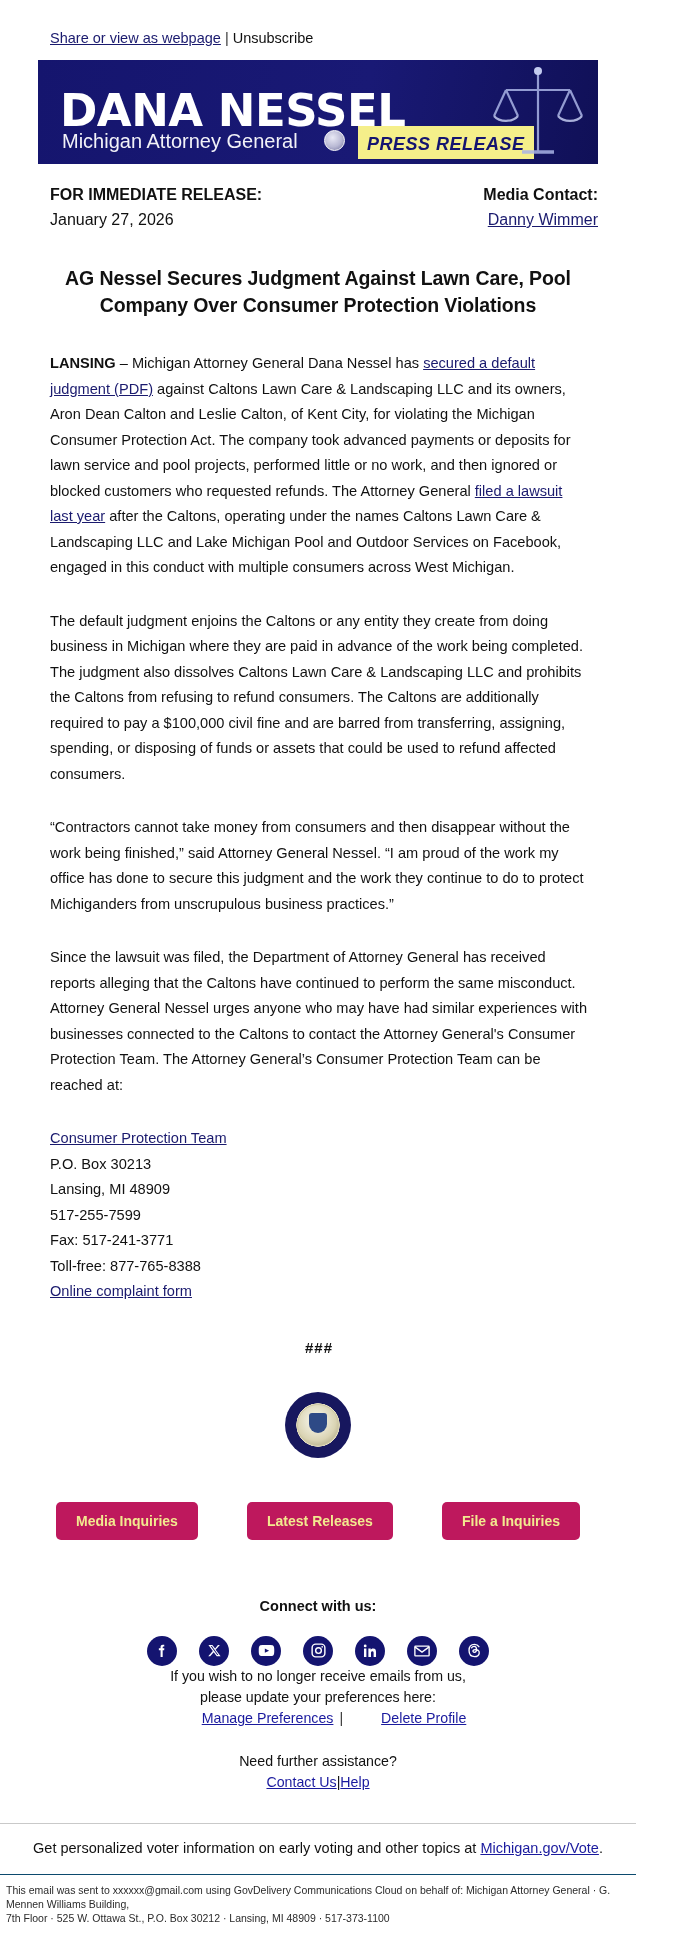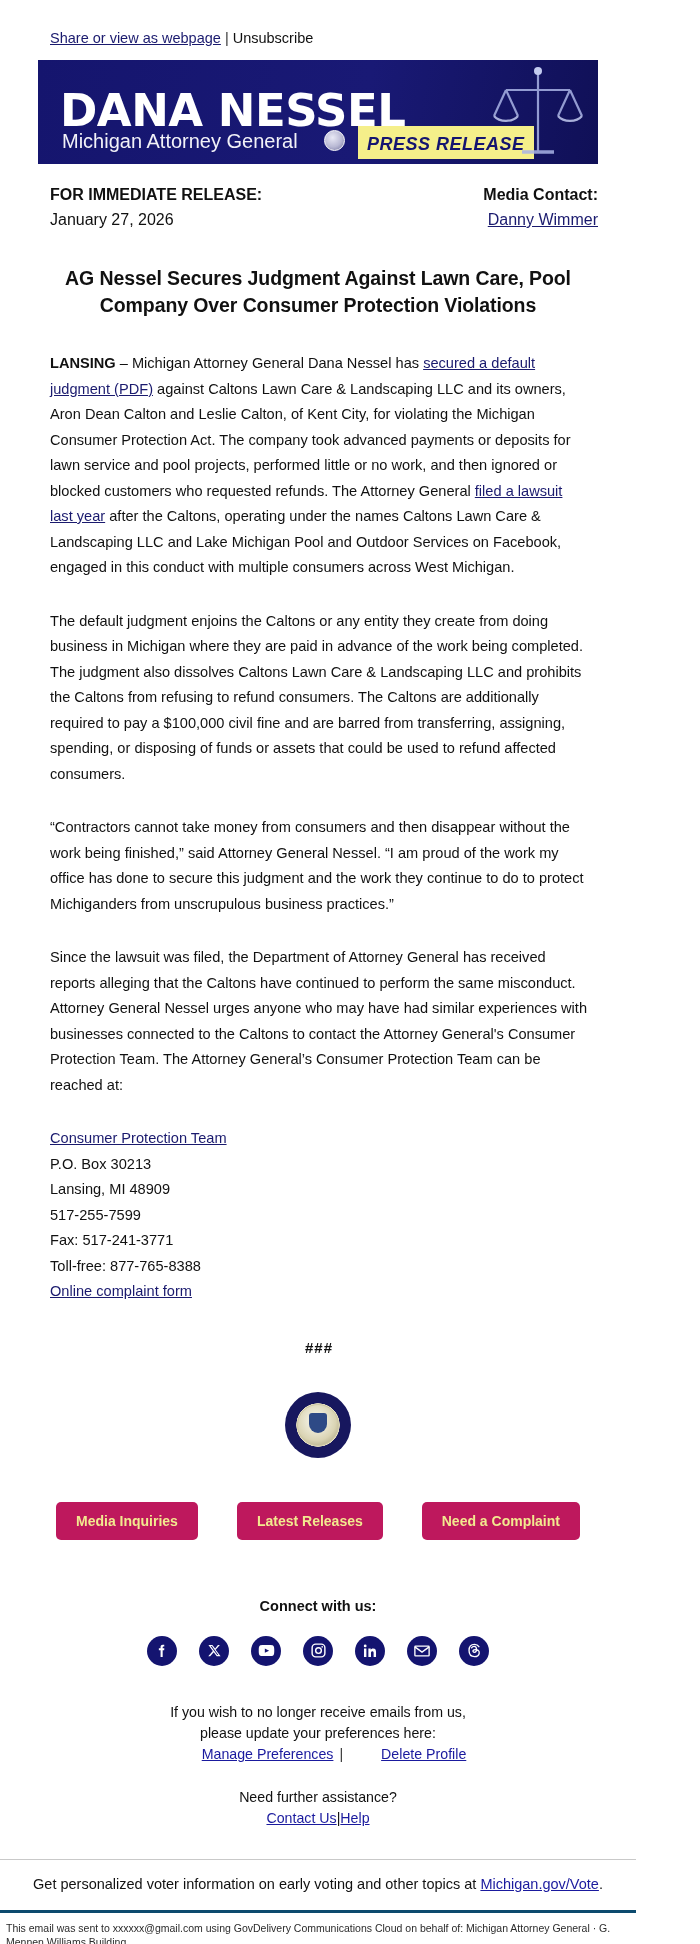--- a/index.html
+++ b/index.html
@@ -242,21 +242,20 @@
     background: #141470;
     display: flex;
     align-items: center;
     justify-content: center;
     cursor: pointer;
   }
   .social svg { display: block; }
   
   .prefs {
     text-align: center;
-    margin-top: 36px;
     font-size: 14.2px;
     line-height: 21px;
     color: #111;
   }
   .prefs a {
     color: #1a1a9e;
     text-decoration: underline;
     padding-left: 32px;
   }
   .prefs .pipe { padding: 0 6px; color: #333; }
@@ -282,21 +281,21 @@
     font-size: 14.5px;
     padding: 16px 20px 18px 20px;
     color: #111;
   }
   .voter a {
     color: #1a1a9e;
     text-decoration: underline;
   }
   
   .legal {
-    border-top: 3px solid #0c4a6e;
+    border-top: 1px solid #0c4a6e;
     padding: 8px 6px 10px 6px;
     font-size: 10.5px;
     line-height: 14px;
     color: #2b2b2b;
     font-family: "Liberation Sans", sans-serif;
   }
 </style>
 </head>
 <body>
 
@@ -366,21 +365,21 @@
   <div class="seal-row">
     <span class="big-seal">
       <span class="inner"></span>
       <span class="shield"></span>
     </span>
   </div>
 
   <div class="cta-row">
     <button class="cta">Media Inquiries</button>
     <button class="cta">Latest Releases</button>
-    <button class="cta">Need a Complaint</button>
+    <button class="cta">File a Inquiries</button>
   </div>
 
   <div class="connect-title">Connect with us:</div>
   <div class="social-row">
     <span class="social">
       <svg width="18" height="18" viewBox="0 0 24 24" fill="#fff">
           <path d="M15.1 8.4h-2.2V7c0-.7.5-.9.8-.9h1.3V3.6h-1.9c-2.4 0-3 1.8-3 3v1.8H7.8v2.6h2.3V20h2.8v-9h2l.2-2.6z"></path>
         </svg>
     </span>
     <span class="social">

